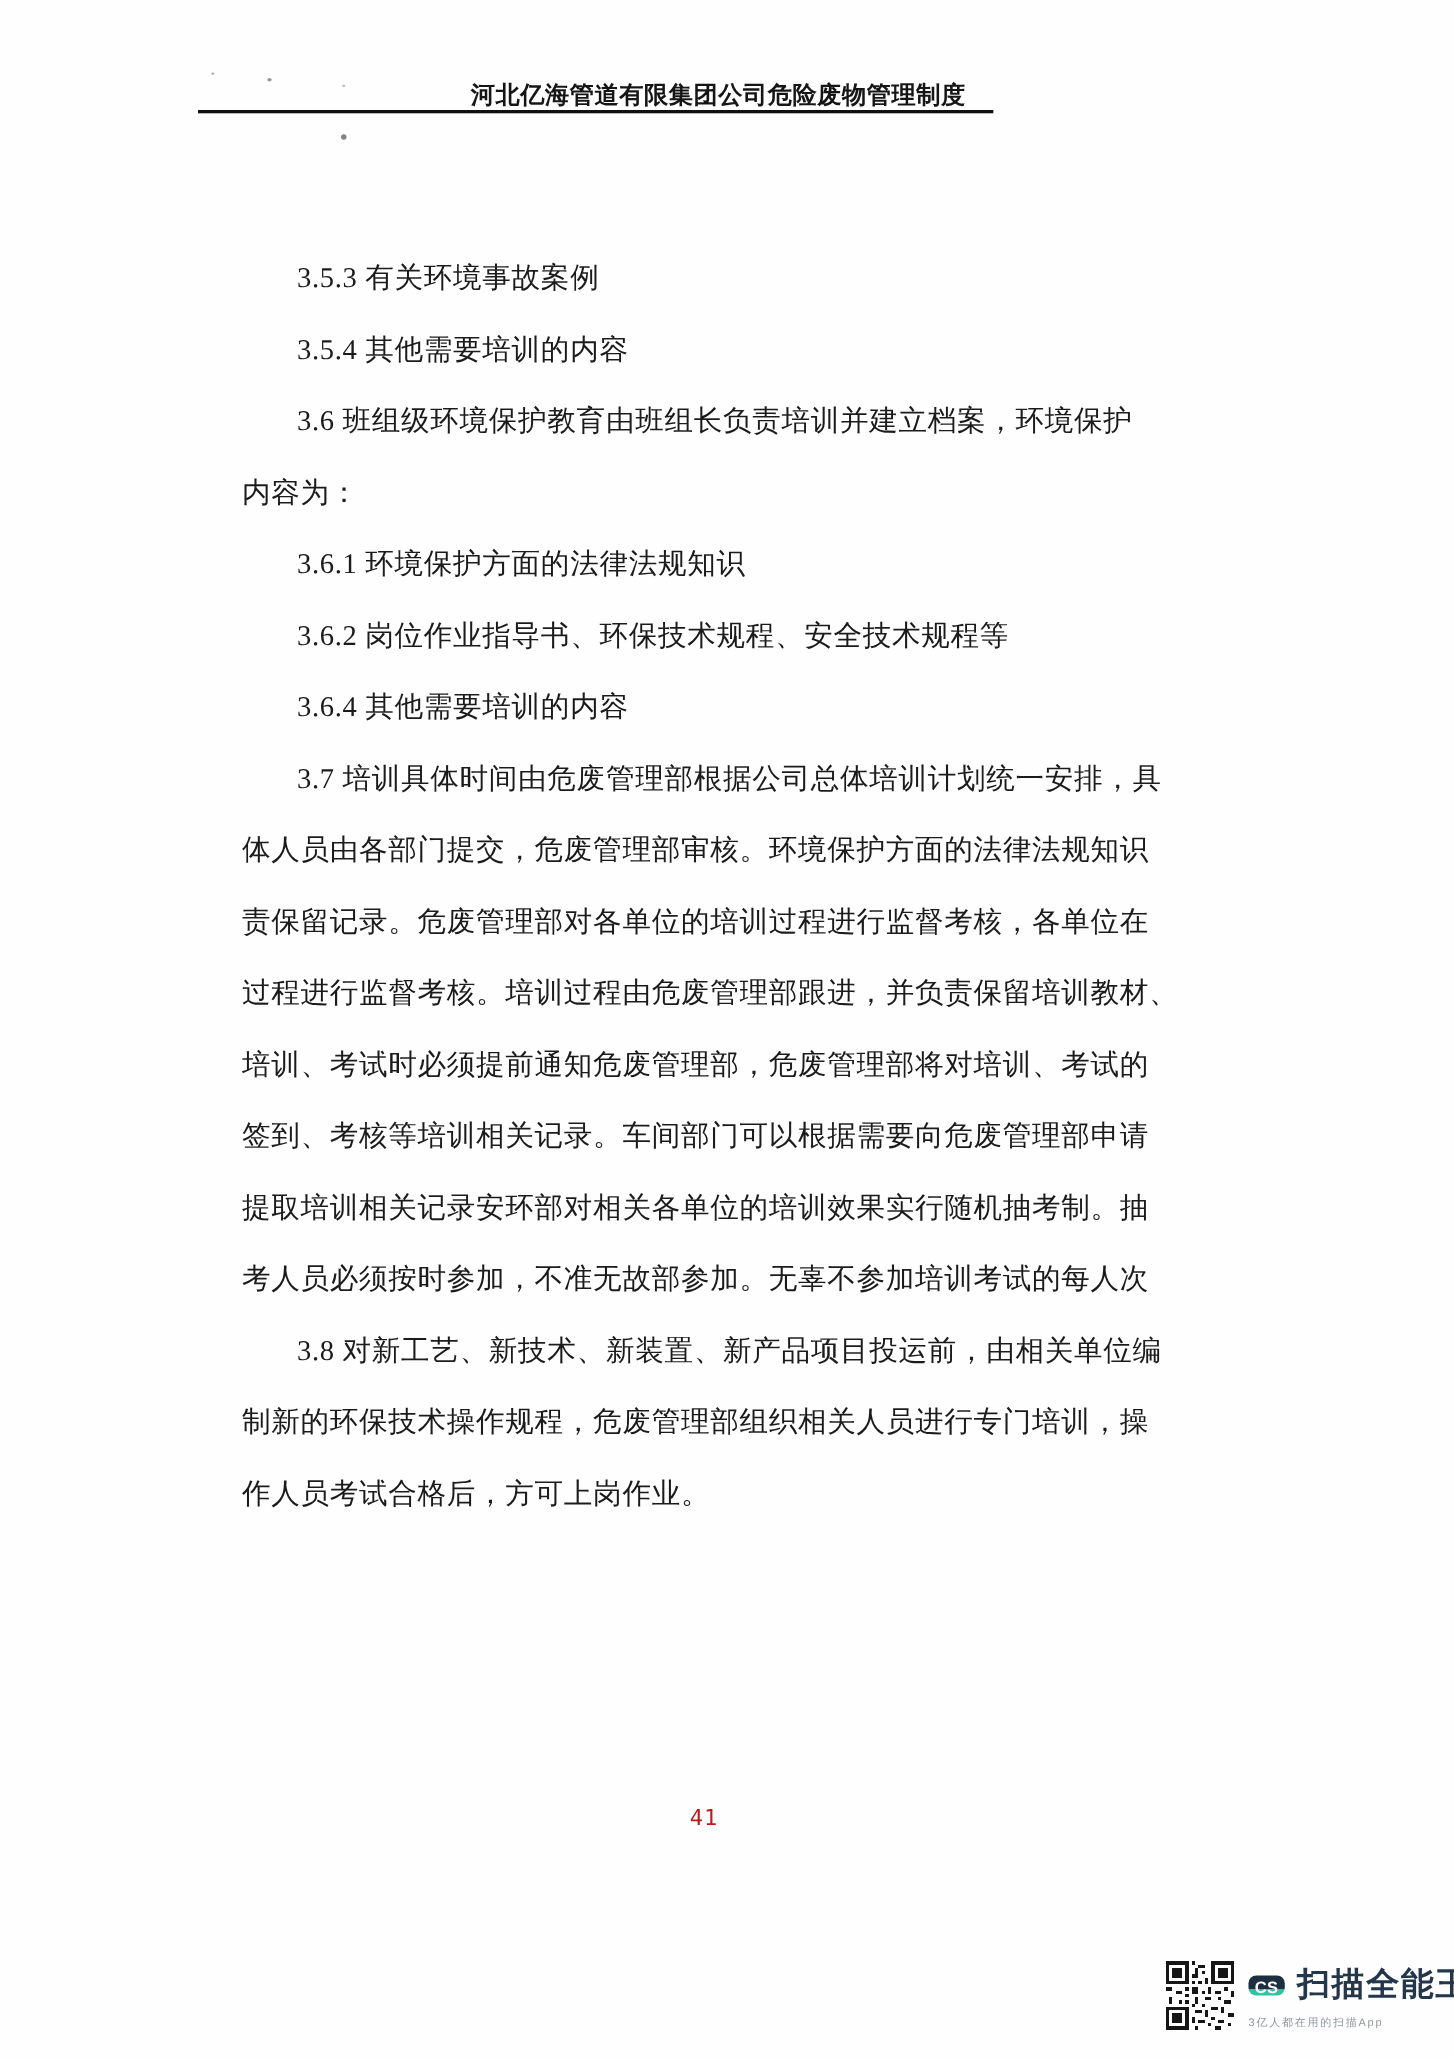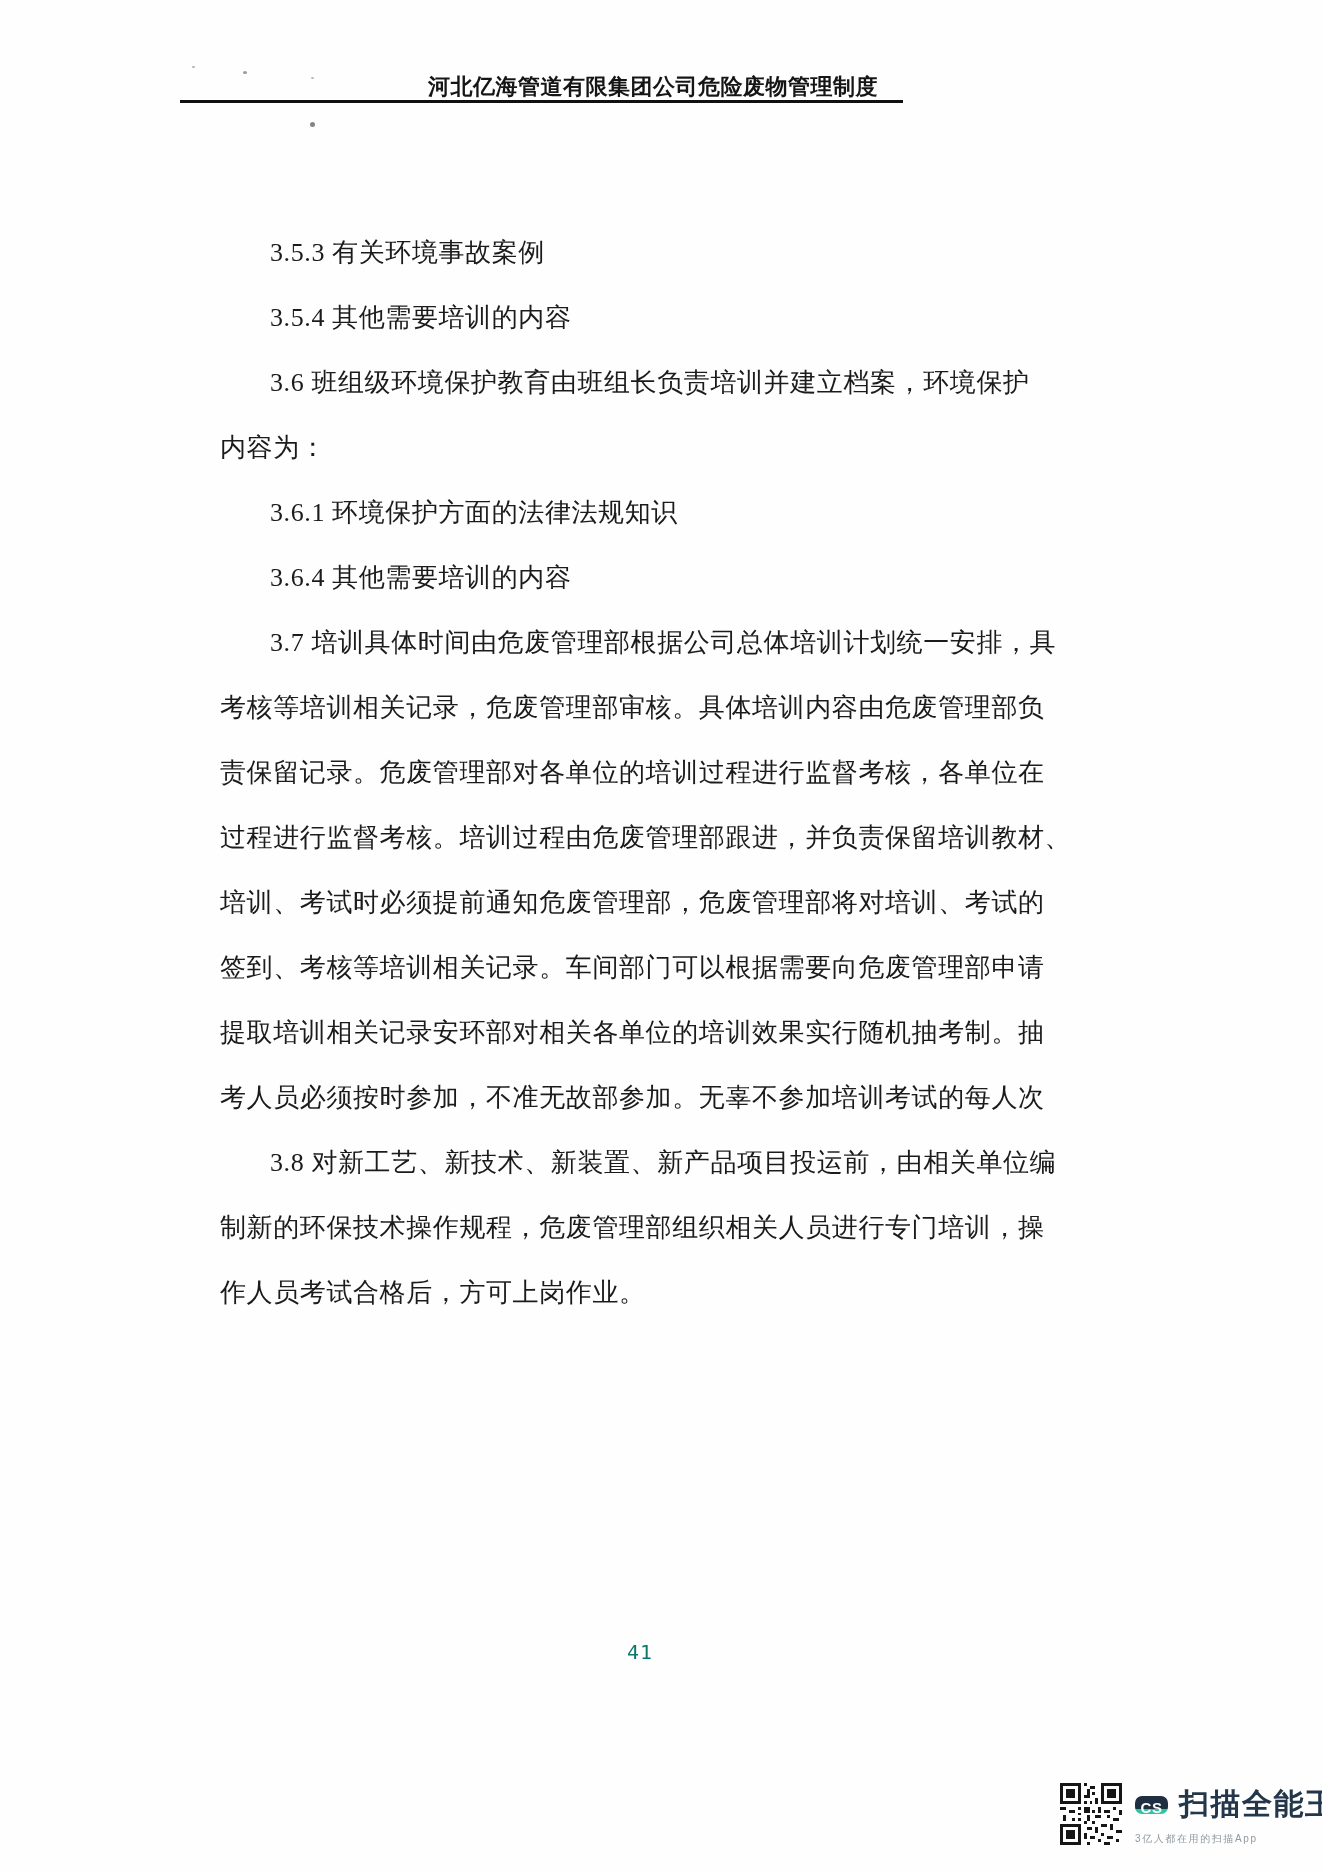--- a/index.html
+++ b/index.html
@@ -36,21 +36,21 @@
     margin:0;height:65px;line-height:65px;
     font-size:26px;letter-spacing:.6px;color:#1b1b1b;
     white-space:nowrap;font-weight:500;
   }
   .body-text .line.indent{padding-left:50px;}
 
   .page-number{
     position:absolute;left:600px;top:1640px;width:80px;
     text-align:center;font-size:20px;letter-spacing:1px;
     font-family:"DejaVu Sans Mono","Liberation Mono",monospace;
-    color:#0f766e;
+    color:#b91c1c;
   }
 
   
   .watermark{position:absolute;left:1060px;top:1782px;display:flex;}
   .qr{width:62px;height:64px;display:block;}
   .wm-right{margin-left:13px;padding-top:2px;}
   .wm-top{display:flex;align-items:center;}
   .cs-logo{
     width:33px;height:18px;border-radius:7px;
     background:linear-gradient(180deg,#1e2f41 0%,#1e2f41 70%,#2ec4a0 70%,#2ec4a0 100%);
@@ -84,23 +84,24 @@
 
   <div class="header-title">河北亿海管道有限集团公司危险废物管理制度</div>
   <div class="header-rule"></div>
 
   <main class="body-text">
       <p class="line indent">3.5.3 有关环境事故案例</p>
       <p class="line indent">3.5.4 其他需要培训的内容</p>
       <p class="line indent">3.6 班组级环境保护教育由班组长负责培训并建立档案，环境保护</p>
       <p class="line">内容为：</p>
       <p class="line indent">3.6.1 环境保护方面的法律法规知识</p>
+      <p class="line indent">3.6.2 岗位作业指导书、环保技术规程、安全技术规程等</p>
       <p class="line indent">3.6.4 其他需要培训的内容</p>
       <p class="line indent">3.7 培训具体时间由危废管理部根据公司总体培训计划统一安排，具</p>
-      <p class="line">考核等培训相关记录，危废管理部审核。具体培训内容由危废管理部负</p>
+      <p class="line">体人员由各部门提交，危废管理部审核。环境保护方面的法律法规知识</p>
       <p class="line">责保留记录。危废管理部对各单位的培训过程进行监督考核，各单位在</p>
       <p class="line">过程进行监督考核。培训过程由危废管理部跟进，并负责保留培训教材、</p>
       <p class="line">培训、考试时必须提前通知危废管理部，危废管理部将对培训、考试的</p>
       <p class="line">签到、考核等培训相关记录。车间部门可以根据需要向危废管理部申请</p>
       <p class="line">提取培训相关记录安环部对相关各单位的培训效果实行随机抽考制。抽</p>
       <p class="line">考人员必须按时参加，不准无故部参加。无辜不参加培训考试的每人次</p>
       <p class="line indent">3.8 对新工艺、新技术、新装置、新产品项目投运前，由相关单位编</p>
       <p class="line">制新的环保技术操作规程，危废管理部组织相关人员进行专门培训，操</p>
       <p class="line">作人员考试合格后，方可上岗作业。</p>
     </main>

